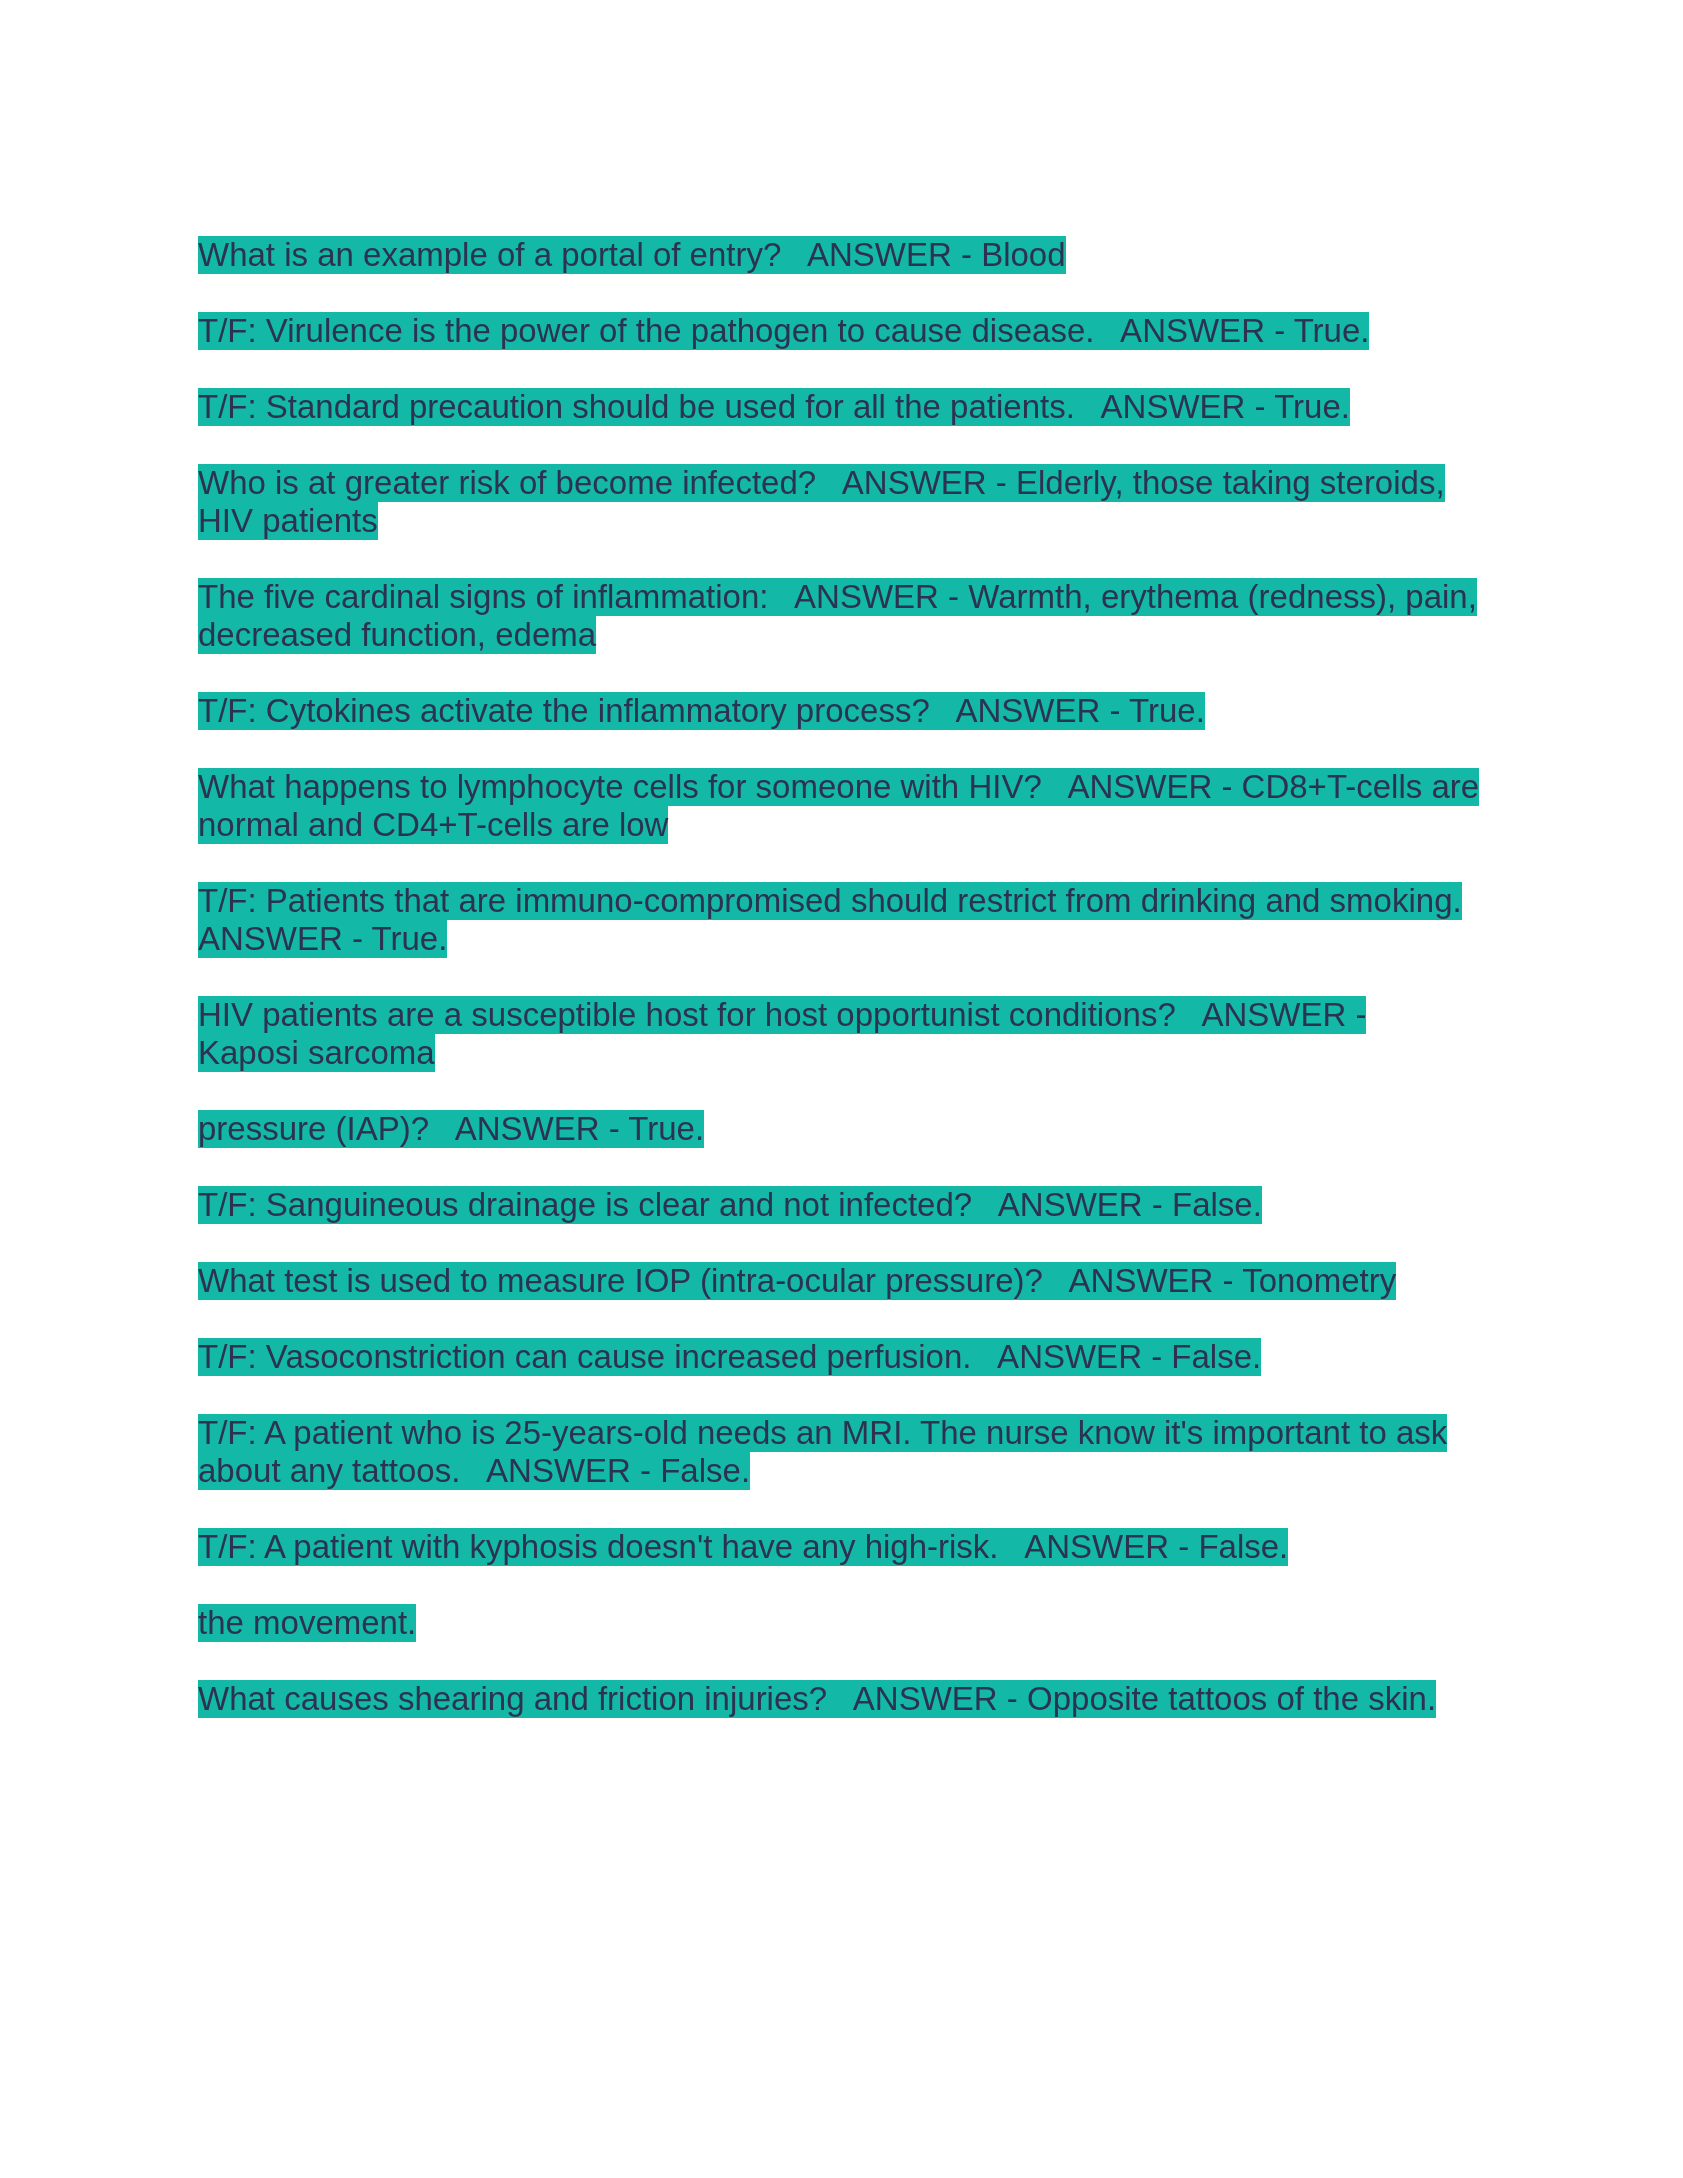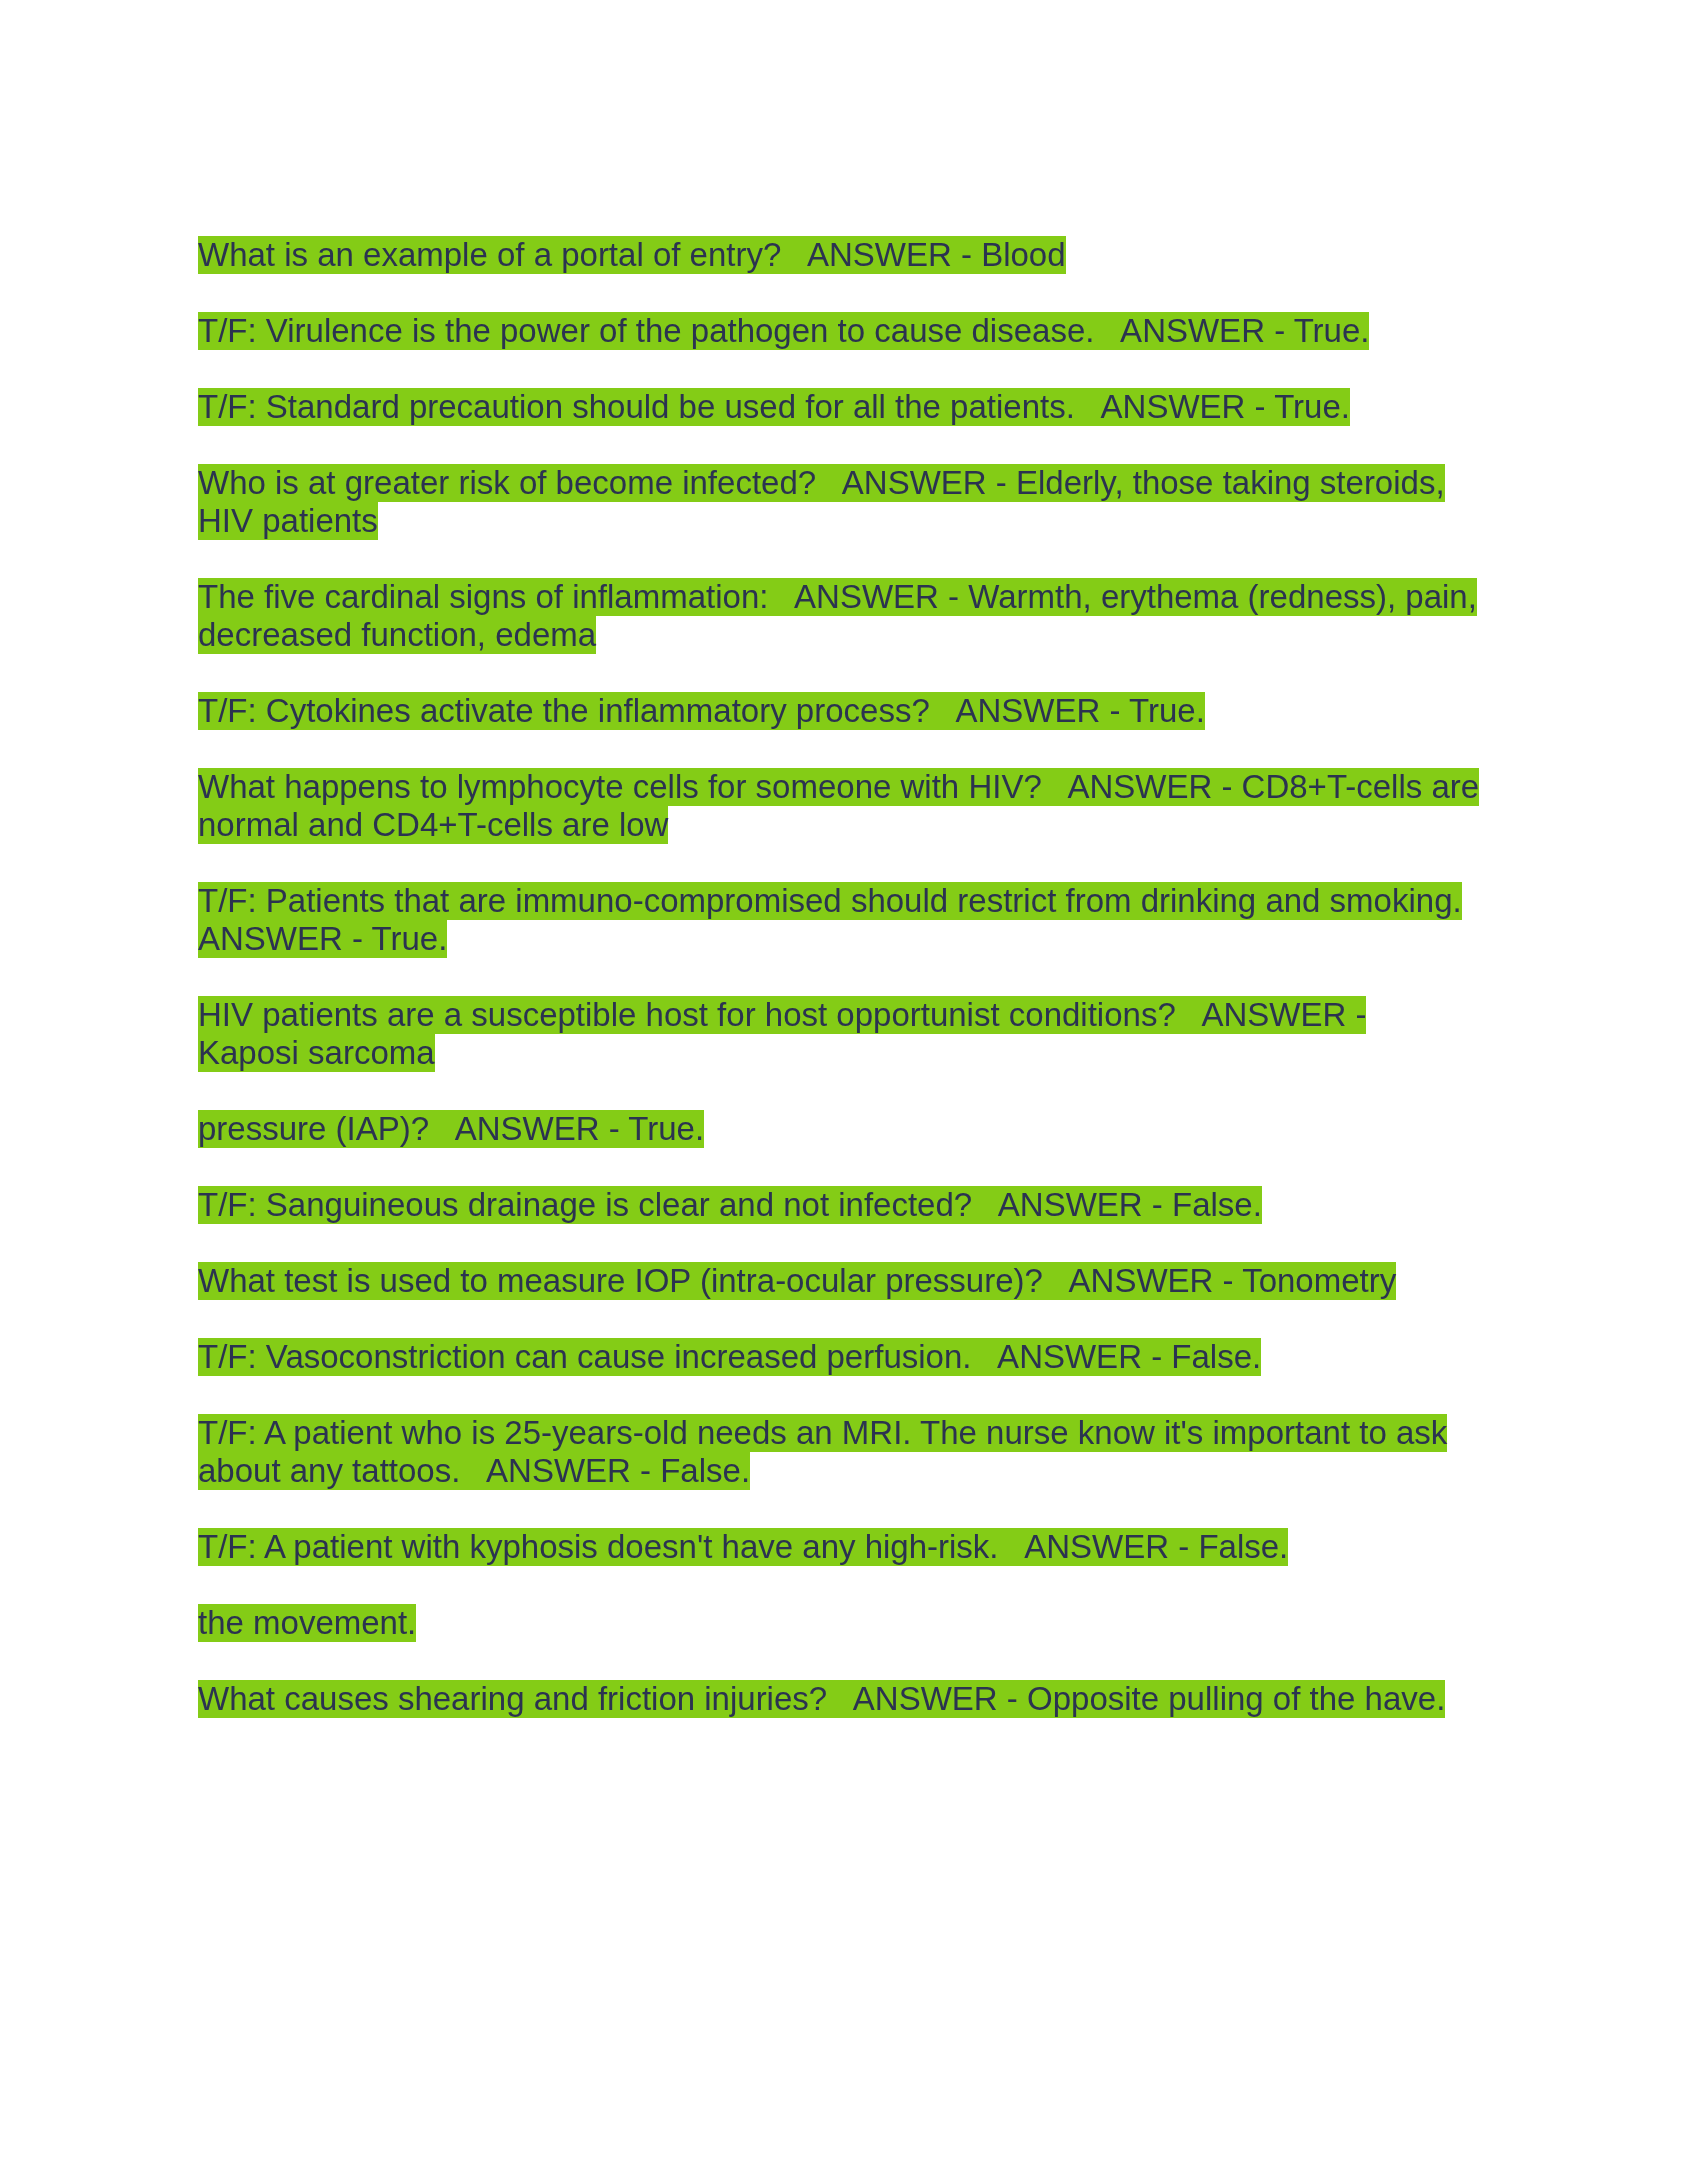--- a/index.html
+++ b/index.html
@@ -17,21 +17,21 @@
       position: absolute;
       left: 198px;
       top: 236px;
       width: 1287px;
     }
     .qa-item {
       margin: 0 0 38px 0;
     }
     .qa-line {
       display: table;
-      background: #84cc16;
+      background: #14b8a6;
       color: #2b3350;
       font-family: "Liberation Sans", sans-serif;
       font-size: 33px;
       line-height: 38px;
       height: 38px;
       white-space: pre;
       letter-spacing: 0px;
     }
   </style>
 </head>
@@ -104,17 +104,17 @@
 
   <div class="qa-item">
     <div class="qa-line">T/F: A patient with kyphosis doesn't have any high-risk.   ANSWER - False.</div>
   </div>
 
   <div class="qa-item">
     <div class="qa-line">the movement.</div>
   </div>
 
   <div class="qa-item">
-    <div class="qa-line">What causes shearing and friction injuries?   ANSWER - Opposite pulling of the have.</div>
+    <div class="qa-line">What causes shearing and friction injuries?   ANSWER - Opposite tattoos of the skin.</div>
   </div>
 
 </div>
 
 
 </body></html>

